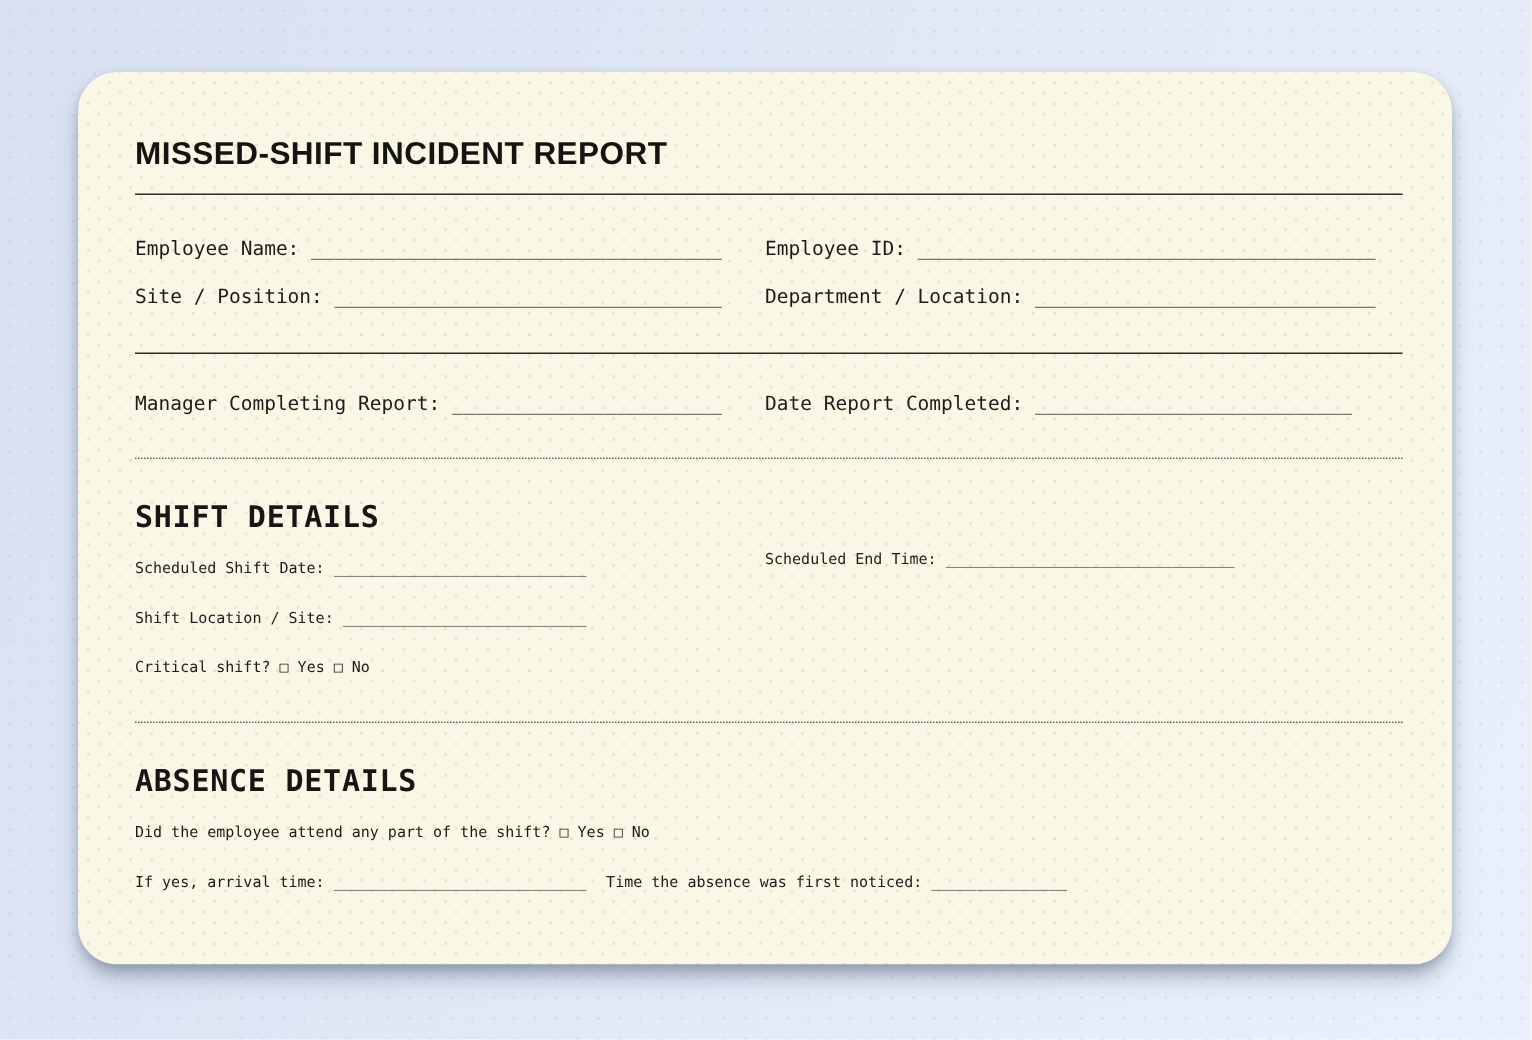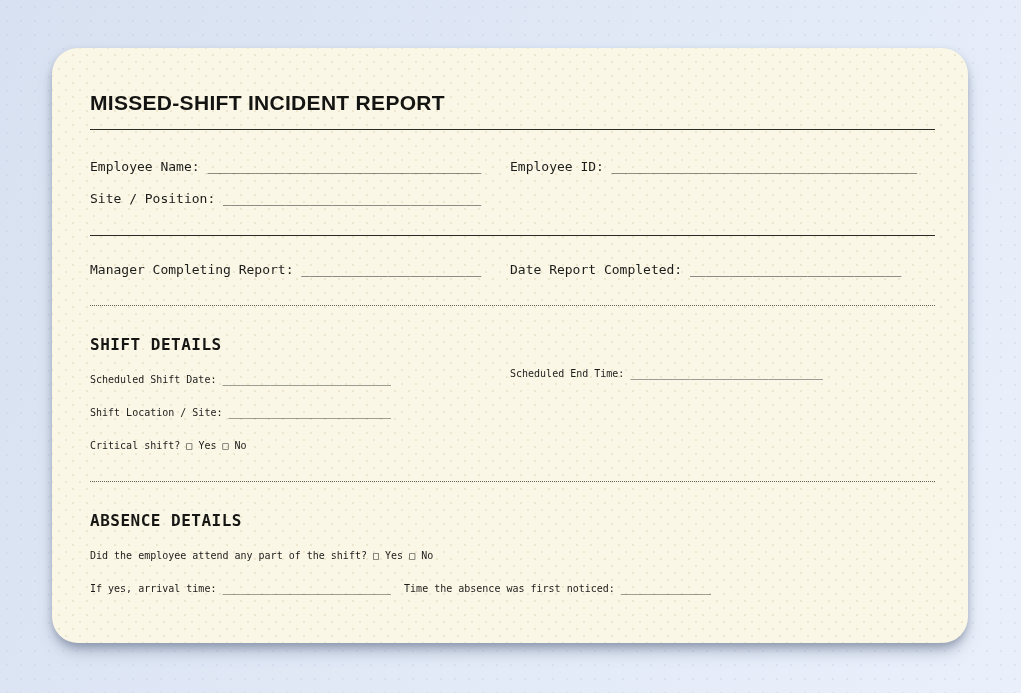--- a/index.html
+++ b/index.html
@@ -68,21 +68,21 @@
     grid-row-gap: 19px;
     font-size: 13px;
     line-height: 13px;
     white-space: nowrap;
   }
 
   .field-grid.first { margin-top: 30px; }
   .field-grid.meta  { margin-top: 27px; }
 
   .section-heading {
-    font-size: 16px;
+    font-size: 20px;
     line-height: 15px;
     font-weight: bold;
     letter-spacing: 0.5px;
     margin-top: 31px;
     color: #161614;
   }
 
   .two-col {
     display: flex;
     margin-top: 21px;
@@ -128,20 +128,24 @@
       <span class="blank">___________________________________</span>
     </div>
     <div class="field-row">
       <span>Employee ID:</span>
       <span class="blank">_______________________________________</span>
     </div>
     <div class="field-row">
       <span>Site / Position:</span>
       <span class="blank">_________________________________</span>
     </div>
+    <div class="field-row">
+      <span>Department / Location:</span>
+      <span class="blank">_____________________________</span>
+    </div>
   </div>
 
   <hr class="rule-solid mid">
 
   <div class="field-grid meta">
     <div class="field-row">
       <span>Manager Completing Report:</span>
       <span class="blank">_______________________</span>
     </div>
     <div class="field-row">

